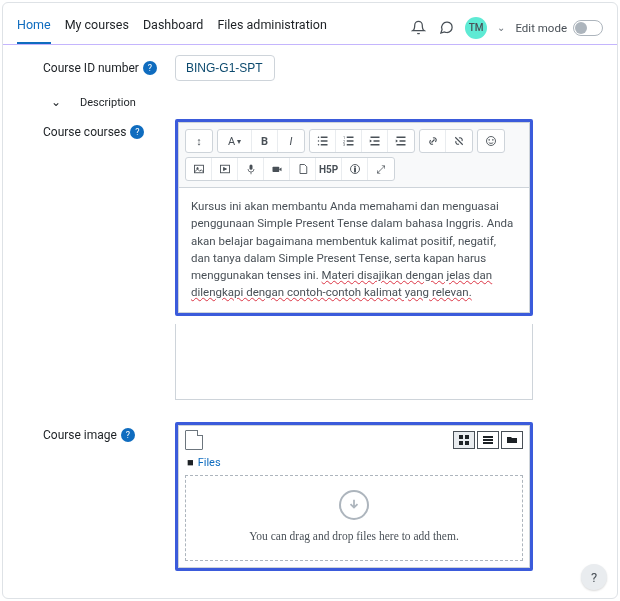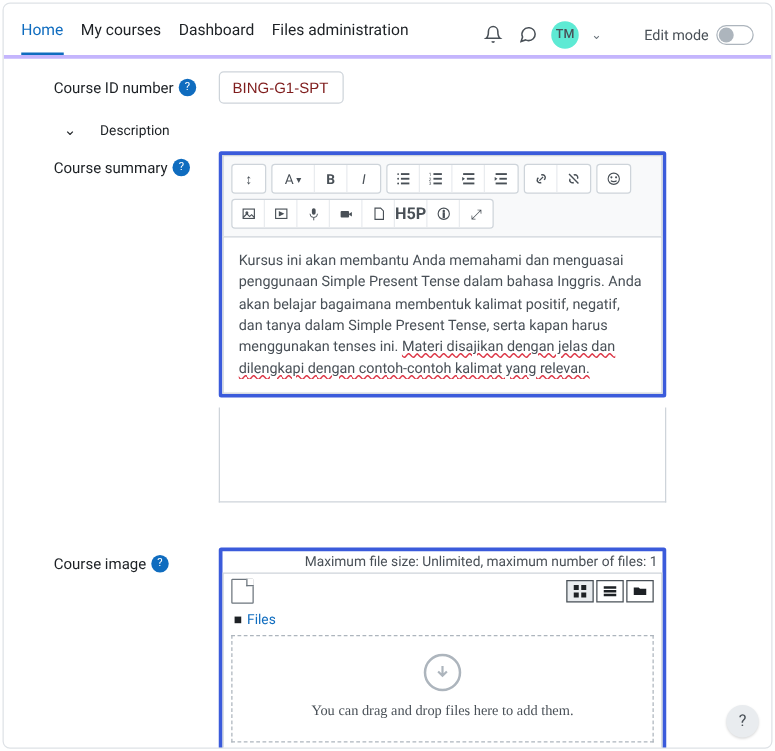--- a/index.html
+++ b/index.html
@@ -1,33 +1,33 @@
 <!DOCTYPE html>
 <html><head>
 <meta charset="utf-8">
 <style>
 * { box-sizing: border-box; margin: 0; padding: 0; }
 body { font-family: -apple-system, BlinkMacSystemFont, "Segoe UI", Roboto, sans-serif; font-size: 13px; color: #1d2125; background: #fff; width: 620px; height: 601px; overflow: hidden; position: relative; }
 .page { border: 1px solid #dee2e6; border-radius: 6px; margin: 2px; height: 597px; position: relative; overflow: hidden; }
-.topnav { display: flex; align-items: center; justify-content: space-between; padding: 8px 14px 0 14px; border-bottom: 3px solid #c4b5fd; }
+.topnav { display: flex; align-items: center; justify-content: space-between; padding: 8px 14px 0 14px; border-bottom: 1px solid #c4b5fd; }
 .topnav-left { display: flex; gap: 14px; }
 .nav-item { font-size: 12.5px; color: #1d2125; padding: 6px 0 10px 0; cursor: pointer; border-bottom: 2px solid transparent; }
 .nav-item.active { color: #0f6cbf; border-bottom-color: #0f6cbf; }
 .topnav-right { display: flex; align-items: center; gap: 10px; }
 .icon-btn { width: 18px; height: 18px; display: flex; align-items: center; justify-content: center; color: #495057; cursor: pointer; }
 .avatar { width: 22px; height: 22px; border-radius: 50%; background: #5eead4; display: flex; align-items: center; justify-content: center; font-size: 10px; font-weight: 500; color: #495057; }
 .chevron { font-size: 10px; color: #6c757d; cursor: pointer; }
-.editmode { display: flex; align-items: center; gap: 6px; font-size: 11.5px; color: #495057; margin-left: 24px; }
+.editmode { display: flex; align-items: center; gap: 6px; font-size: 11.5px; color: #495057; }
 .switch { width: 30px; height: 16px; border-radius: 8px; border: 1px solid #adb5bd; position: relative; background: #fff; }
 .switch::after { content: ""; position: absolute; width: 12px; height: 12px; border-radius: 50%; background: #adb5bd; top: 1px; left: 1px; }
 .content { padding: 10px 40px 10px 40px; }
 .field-row { display: flex; align-items: flex-start; margin-bottom: 8px; }
 .field-label { width: 132px; font-size: 12px; color: #1d2125; display: flex; align-items: center; gap: 4px; padding-top: 6px; }
 .field-label .help { width: 14px; height: 14px; border-radius: 50%; background: #0f6cbf; color: #fff; font-size: 9px; display: flex; align-items: center; justify-content: center; cursor: pointer; }
-.input-text { border: 1px solid #ced4da; border-radius: 4px; padding: 5px 10px; font-size: 12px; width: 100px; color: #7f1d1d; }
+.input-text { border: 1px solid #ced4da; border-radius: 4px; padding: 5px 10px; font-size: 12px; width: 100px; color: #0c4a6e; }
 .section-head { display: flex; align-items: center; gap: 8px; margin: 14px 0 10px 8px; cursor: pointer; }
 .section-head .caret { font-size: 12px; }
 .section-head h3 { font-size: 11px; font-weight: 400; margin-left: 11px; }
 .highlight-box { border: 3px solid #3b5bdb; border-radius: 2px; }
 .editor-wrap { width: 358px; }
 .editor-toolbar { background: #f8f9fa; border: 1px solid #ced4da; border-bottom: none; padding: 6px; display: flex; flex-wrap: wrap; gap: 4px; }
 .tb-group { display: flex; border: 1px solid #ced4da; border-radius: 3px; background: #fff; overflow: hidden; }
 .tb-btn { width: 26px; height: 22px; display: flex; align-items: center; justify-content: center; font-size: 11px; color: #495057; cursor: pointer; border-right: 1px solid #e9ecef; }
 .tb-btn:last-child { border-right: none; }
 .tb-btn.wide { width: 34px; gap: 2px; }
@@ -97,21 +97,21 @@
       <input class="input-text" value="BING-G1-SPT" style="">
     </div>
 
     <div class="section-head">
       <span class="caret">⌄</span>
       <h3>Description</h3>
     </div>
 
     <div class="field-row">
       <div class="field-label">
-        <span>Course summary</span>
+        <span>Course courses</span>
         <span class="help">?</span>
       </div>
       <div class="editor-wrap highlight-box">
         <div class="editor-toolbar">
           <div class="tb-group">
               <div class="tb-btn">↕</div>
             </div>
           <div class="tb-group">
             <div class="tb-btn wide">
                 <span>A</span>
@@ -209,47 +209,46 @@
                 <svg viewBox="0 0 16 16" fill="currentColor">
                   <rect x="2" y="5" width="9" height="7" rx="1"></rect>
                   <path d="M11 8l3-2v5l-3-2z"></path>
                 </svg>
               </div>
             <div class="tb-btn">
                 <svg viewBox="0 0 16 16" fill="none" stroke="currentColor" stroke-width="1.2">
                   <path d="M4 2h6l3 3v9H4z"></path>
                 </svg>
               </div>
-            <div class="tb-btn" style="font-size:13px;font-weight:700;">H5P</div>
+            <div class="tb-btn" style="font-size:10px;font-weight:700;">H5P</div>
             <div class="tb-btn">
                 <svg viewBox="0 0 16 16" fill="none" stroke="currentColor" stroke-width="1.2">
                   <circle cx="8" cy="8" r="6"></circle>
                   <circle cx="8" cy="5" r=".7" fill="currentColor"></circle>
                   <rect x="7.4" y="7" width="1.2" height="5" fill="currentColor"></rect>
                 </svg>
               </div>
             <div class="tb-btn">⤢</div>
           </div>
         </div>
         <div class="editor-body">
           <span>Kursus ini akan membantu Anda memahami dan menguasai penggunaan Simple Present Tense dalam bahasa Inggris. Anda akan belajar bagaimana membentuk kalimat positif, negatif, dan tanya dalam Simple Present Tense, serta kapan harus menggunakan tenses ini. </span><span class="redwave">Materi disajikan dengan jelas dan dilengkapi dengan contoh-contoh kalimat yang relevan.</span>
         </div>
       </div>
     </div>
     <div style="margin-left:132px;width:358px;">
       <div class="editor-extend"></div>
     </div>
 
-    <div class="field-row" style="margin-top:36px;">
+    <div class="field-row" style="margin-top:22px;">
       <div class="field-label">
         <span>Course image</span>
         <span class="help">?</span>
       </div>
       <div class="filearea-wrap highlight-box">
-        <div class="filearea-top">Maximum file size: Unlimited, maximum number of files: 1</div>
         <div class="filearea-box">
           <div class="filearea-head">
             <div class="file-icon"></div>
             <div class="view-toggles">
               <div class="vt active">
                   <svg viewBox="0 0 12 12" fill="currentColor">
                     <rect x="1" y="1" width="4" height="4"></rect>
                     <rect x="7" y="1" width="4" height="4"></rect>
                     <rect x="1" y="7" width="4" height="4"></rect>
                     <rect x="7" y="7" width="4" height="4"></rect>

